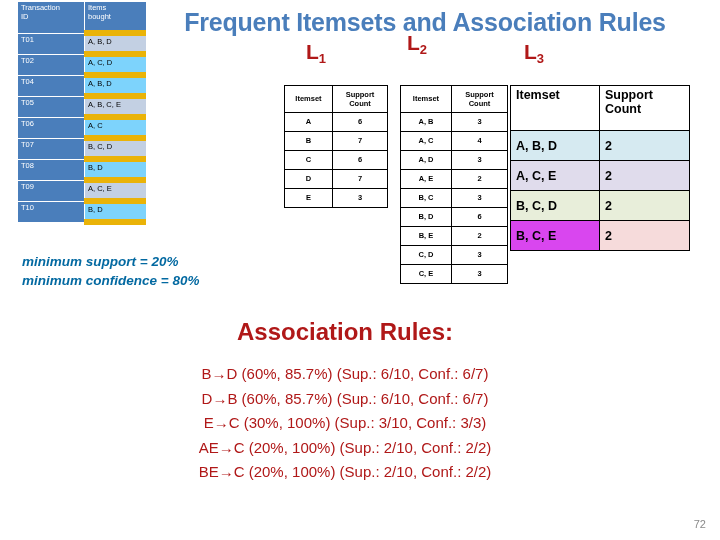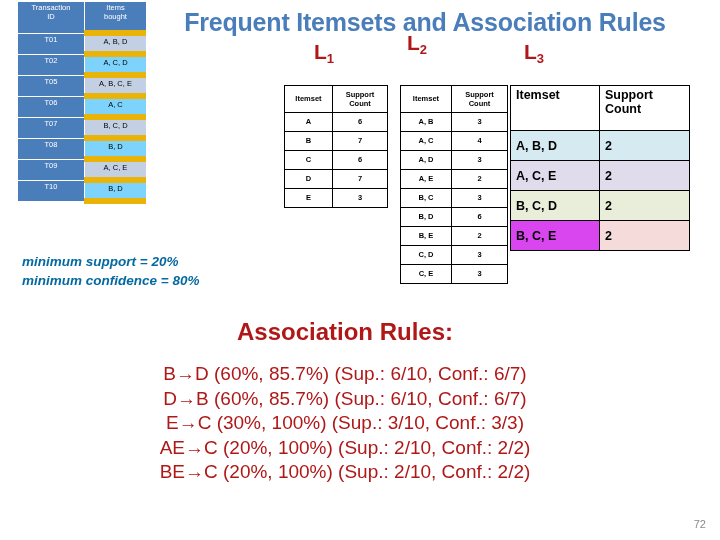--- a/index.html
+++ b/index.html
@@ -25,21 +25,21 @@
     border-collapse: collapse;
     table-layout: fixed;
   }
   #txn-table td, #txn-table th {
     padding: 1px 3px;
     font-size: 7.5px;
     line-height: 9px;
     vertical-align: top;
     border: 0;
     font-weight: normal;
-    text-align: center;
+    text-align: left;
   }
   #txn-table .col-id {
     width: 60px;
     background: #4A7EBB;
     color: #ffffff;
     border-bottom: 1px solid #ffffff;
     border-right: 1px solid #ffffff;
   }
   #txn-table .col-items {
     width: 55px;
@@ -82,21 +82,21 @@
     font-weight: bold;
     line-height: 21px;
   }
   .l-label sub {
     font-size: 13px;
     font-weight: bold;
     vertical-align: baseline;
     position: relative;
     bottom: -4px;
   }
-  #l1-label { left: 314px; top: 41px; }
+  #l1-label { left: 306px; top: 41px; }
   #l2-label { left: 407px; top: 32px; }
   #l3-label { left: 524px; top: 41px; }
 
   
   .set-table {
     position: absolute;
     border-collapse: collapse;
     table-layout: fixed;
     background: #ffffff;
   }
@@ -167,21 +167,21 @@
     font-size: 24px;
     font-weight: bold;
     color: #B01818;
   }
   #rules-list {
     position: absolute;
     left: 0px;
     top: 362px;
     width: 690px;
     text-align: center;
-    font-size: 19px;
+    font-size: 15px;
     line-height: 24.5px;
     color: #B01818;
   }
   #rules-list .rule { white-space: nowrap; }
 
   
   #page-number {
     position: absolute;
     right: 14px;
     bottom: 10px;
@@ -206,20 +206,24 @@
     </tr>
   </thead>
   <tbody id="txn-body">
       <tr class="shade-a">
         <td class="col-id">T01</td>
         <td class="col-items">A, B, D</td>
       </tr>
       <tr class="shade-b">
         <td class="col-id">T02</td>
         <td class="col-items">A, C, D</td>
+      </tr>
+      <tr class="shade-b">
+        <td class="col-id">T04</td>
+        <td class="col-items">A, B, D</td>
       </tr>
       <tr class="shade-a">
         <td class="col-id">T05</td>
         <td class="col-items">A, B, C, E</td>
       </tr>
       <tr class="shade-b">
         <td class="col-id">T06</td>
         <td class="col-items">A, C</td>
       </tr>
       <tr class="shade-a">

